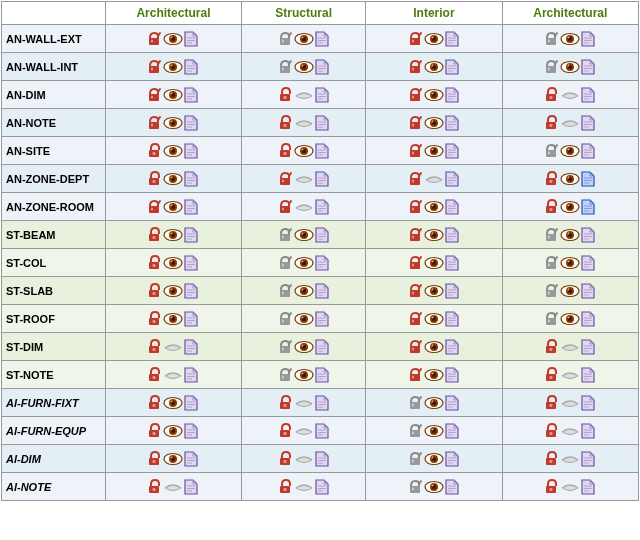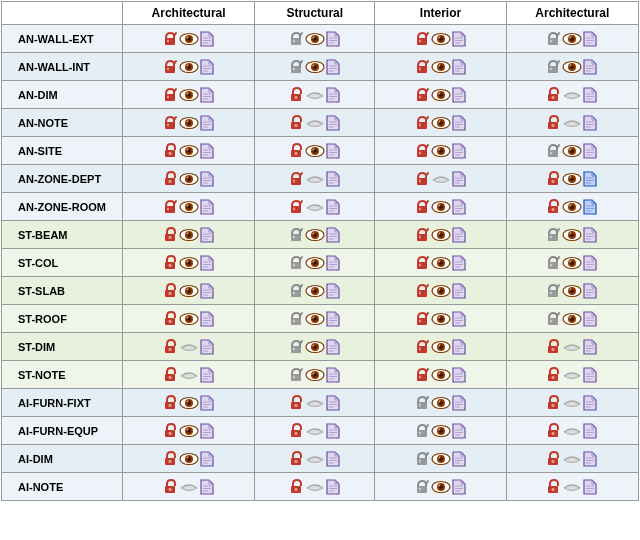--- a/index.html
+++ b/index.html
@@ -18,25 +18,25 @@
       border: 1px solid #999;
       padding: 0;
       text-align: center;
       vertical-align: middle;
     }
     th {
       background: #fff;
       font-weight: bold;
       font-size: 12px;
       padding: 4px 2px;
-      color: #000000;
+      color: #4d7c0f;
     }
     td.row-label {
       text-align: left;
-      padding: 1px 16px;
+      padding: 1px 4px;
       font-weight: bold;
       font-size: 11px;
       min-width: 100px;
       color: #000;
       white-space: nowrap;
     }
     tr:nth-child(odd) td.row-label { background: #dde8f0; }
     tr:nth-child(even) td.row-label { background: #ccdde8; }
 
     td.icons-cell {
@@ -47,21 +47,21 @@
       display: inline-flex;
       align-items: center;
       justify-content: center;
       gap: 1px;
     }
 
     .row-an td { background: #eef3f8; }
     .row-an td.row-label { background: #c8dae8; }
     .row-st td { background: #f0f5e8; }
     .row-st td.row-label { background: #d0e0b8; }
-    .row-ai td { background: #eef3f8; }
+    .row-ai td { background: #eef3f8; font-style: italic; }
     .row-ai td.row-label { background: #c8dae8; }
 
     tr td { background: #f8f8f8; }
 
     
     tr.row-an:nth-child(odd) td { background: #eef3fa; }
     tr.row-an:nth-child(even) td { background: #e4eef5; }
     tr.row-st:nth-child(odd) td { background: #f0f5ea; }
     tr.row-st:nth-child(even) td { background: #e8f0de; }
     tr.row-ai:nth-child(odd) td { background: #eef3fa; }

